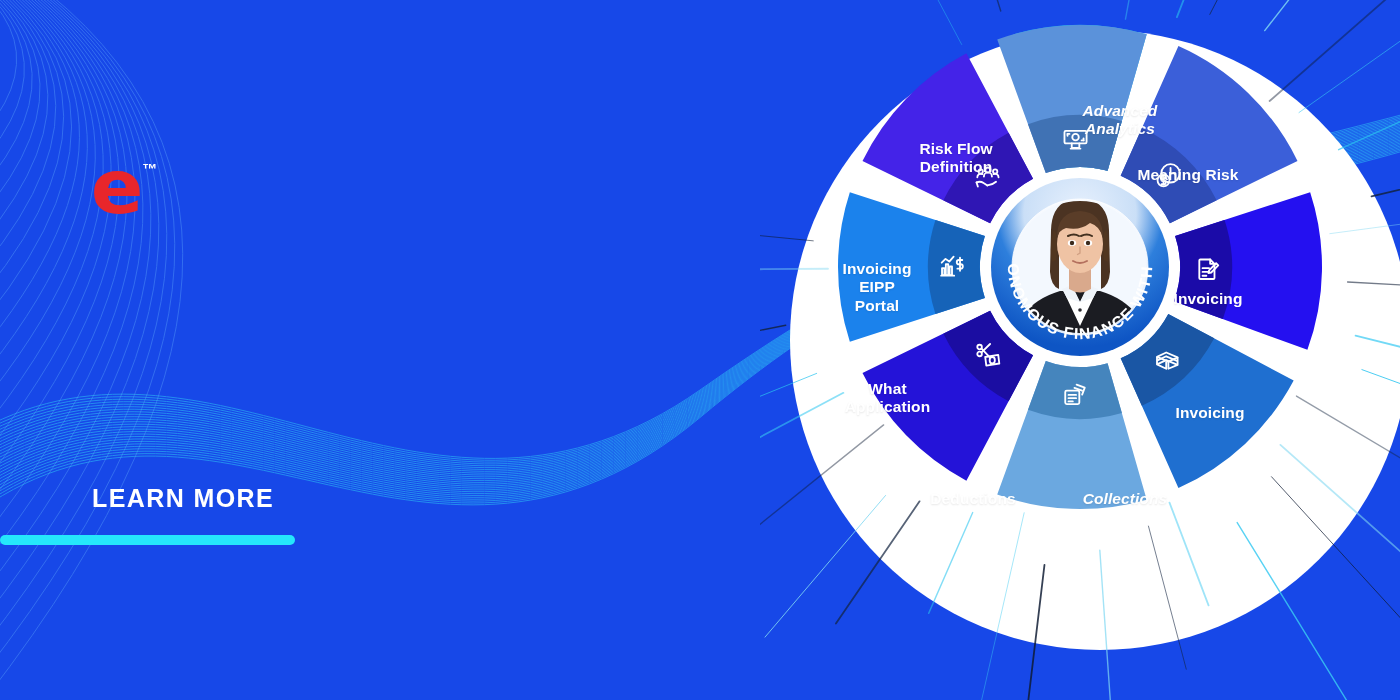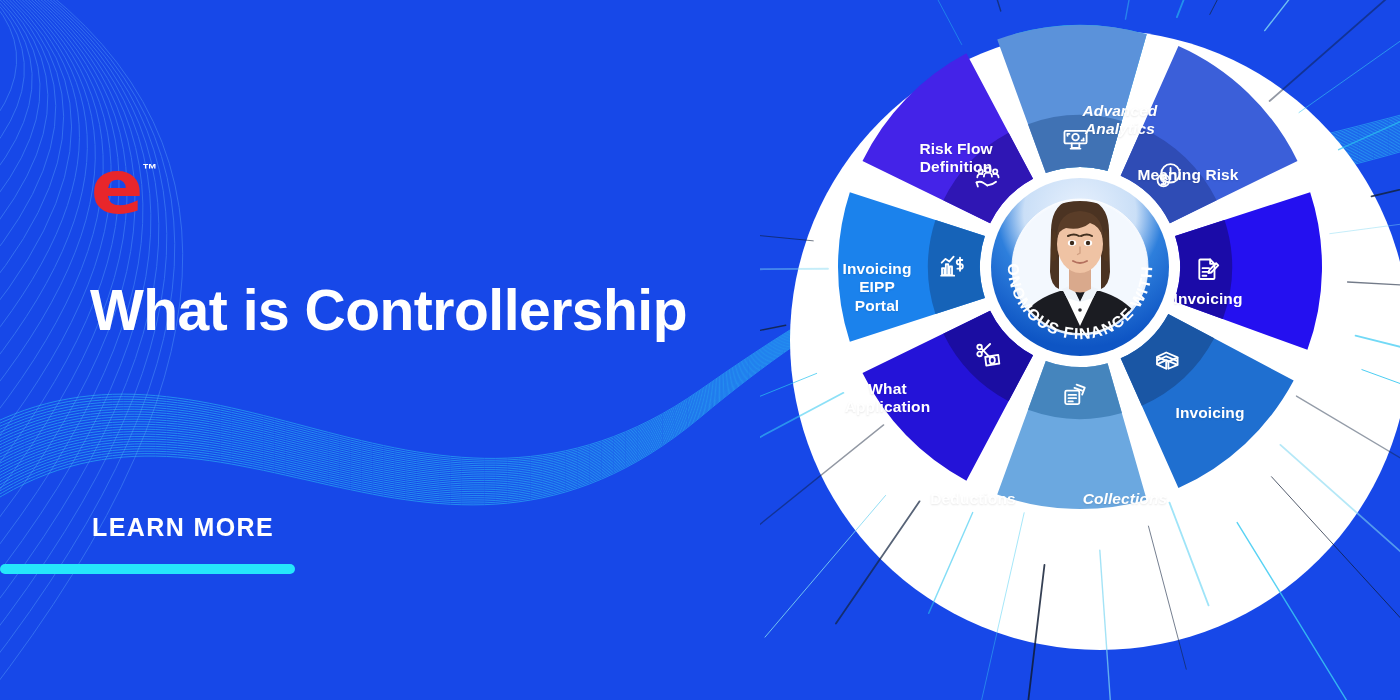--- a/index.html
+++ b/index.html
@@ -42,21 +42,21 @@
   }
 
   .headline {
     position:absolute; left:90px; top:278px; width:660px;
     color:#FFFFFF;
     font-size:57px; font-weight:bold; line-height:1.13;
     letter-spacing:-0.5px;
   }
   .headline .l2 { display:block; }
 
-  .cta-wrap { position:absolute; left:0; top:484px; width:400px;margin-top:29px; }
+  .cta-wrap { position:absolute; left:0; top:484px; width:400px; }
   .cta-label {
     margin-left:92px;
     color:#FFFFFF; font-size:25px; font-weight:bold;
     letter-spacing:1.4px;
   }
   .cta-bar {
     margin-top:22px; margin-left:0;
     width:295px; height:10px; background:#25E7FB; border-radius:5px;
   }
 
@@ -151,21 +151,20 @@
   </svg>
 
   <div class="left-content">
 
     <div class="logo-wrap">
       <span class="logo-e">e</span>
       <span class="logo-tm">™</span>
     </div>
 
     <h1 class="headline">
-      <span class="l1">What is Controllership</span>
     </h1>
 
     <div class="cta-wrap">
       <div class="cta-label">LEARN MORE</div>
       <div class="cta-bar"></div>
     </div>
   </div>
 
   <div class="right-panel">
 

